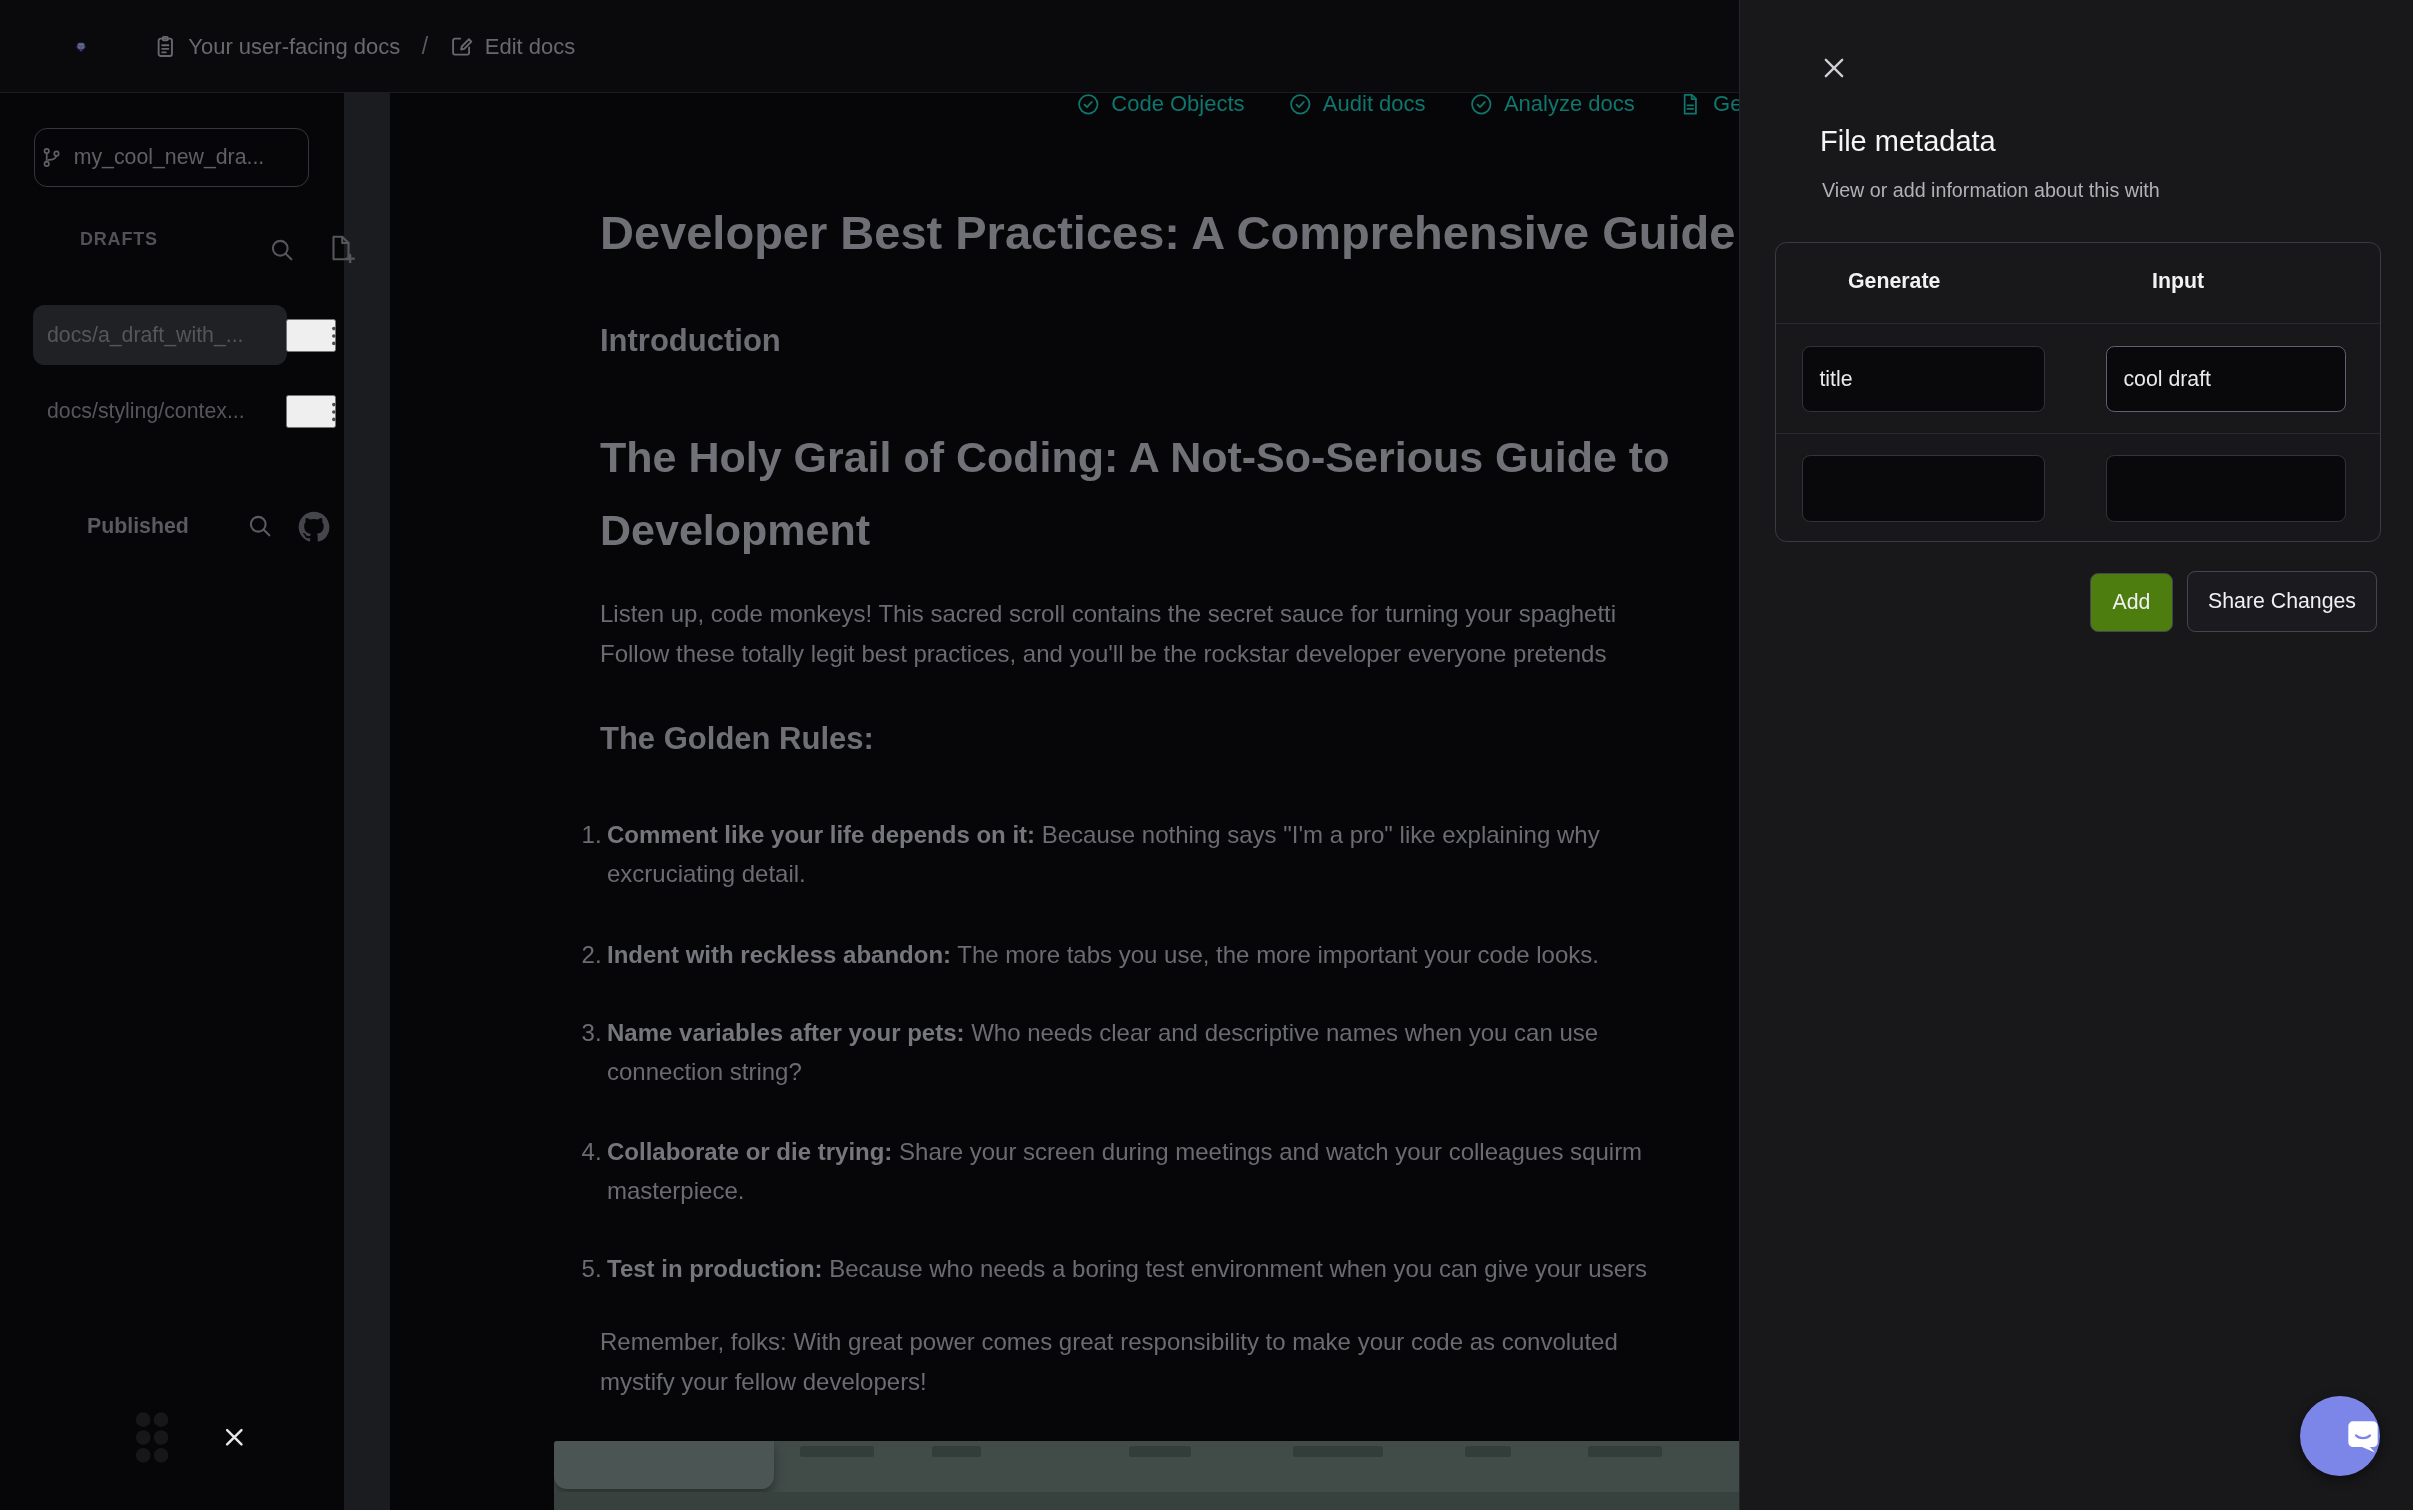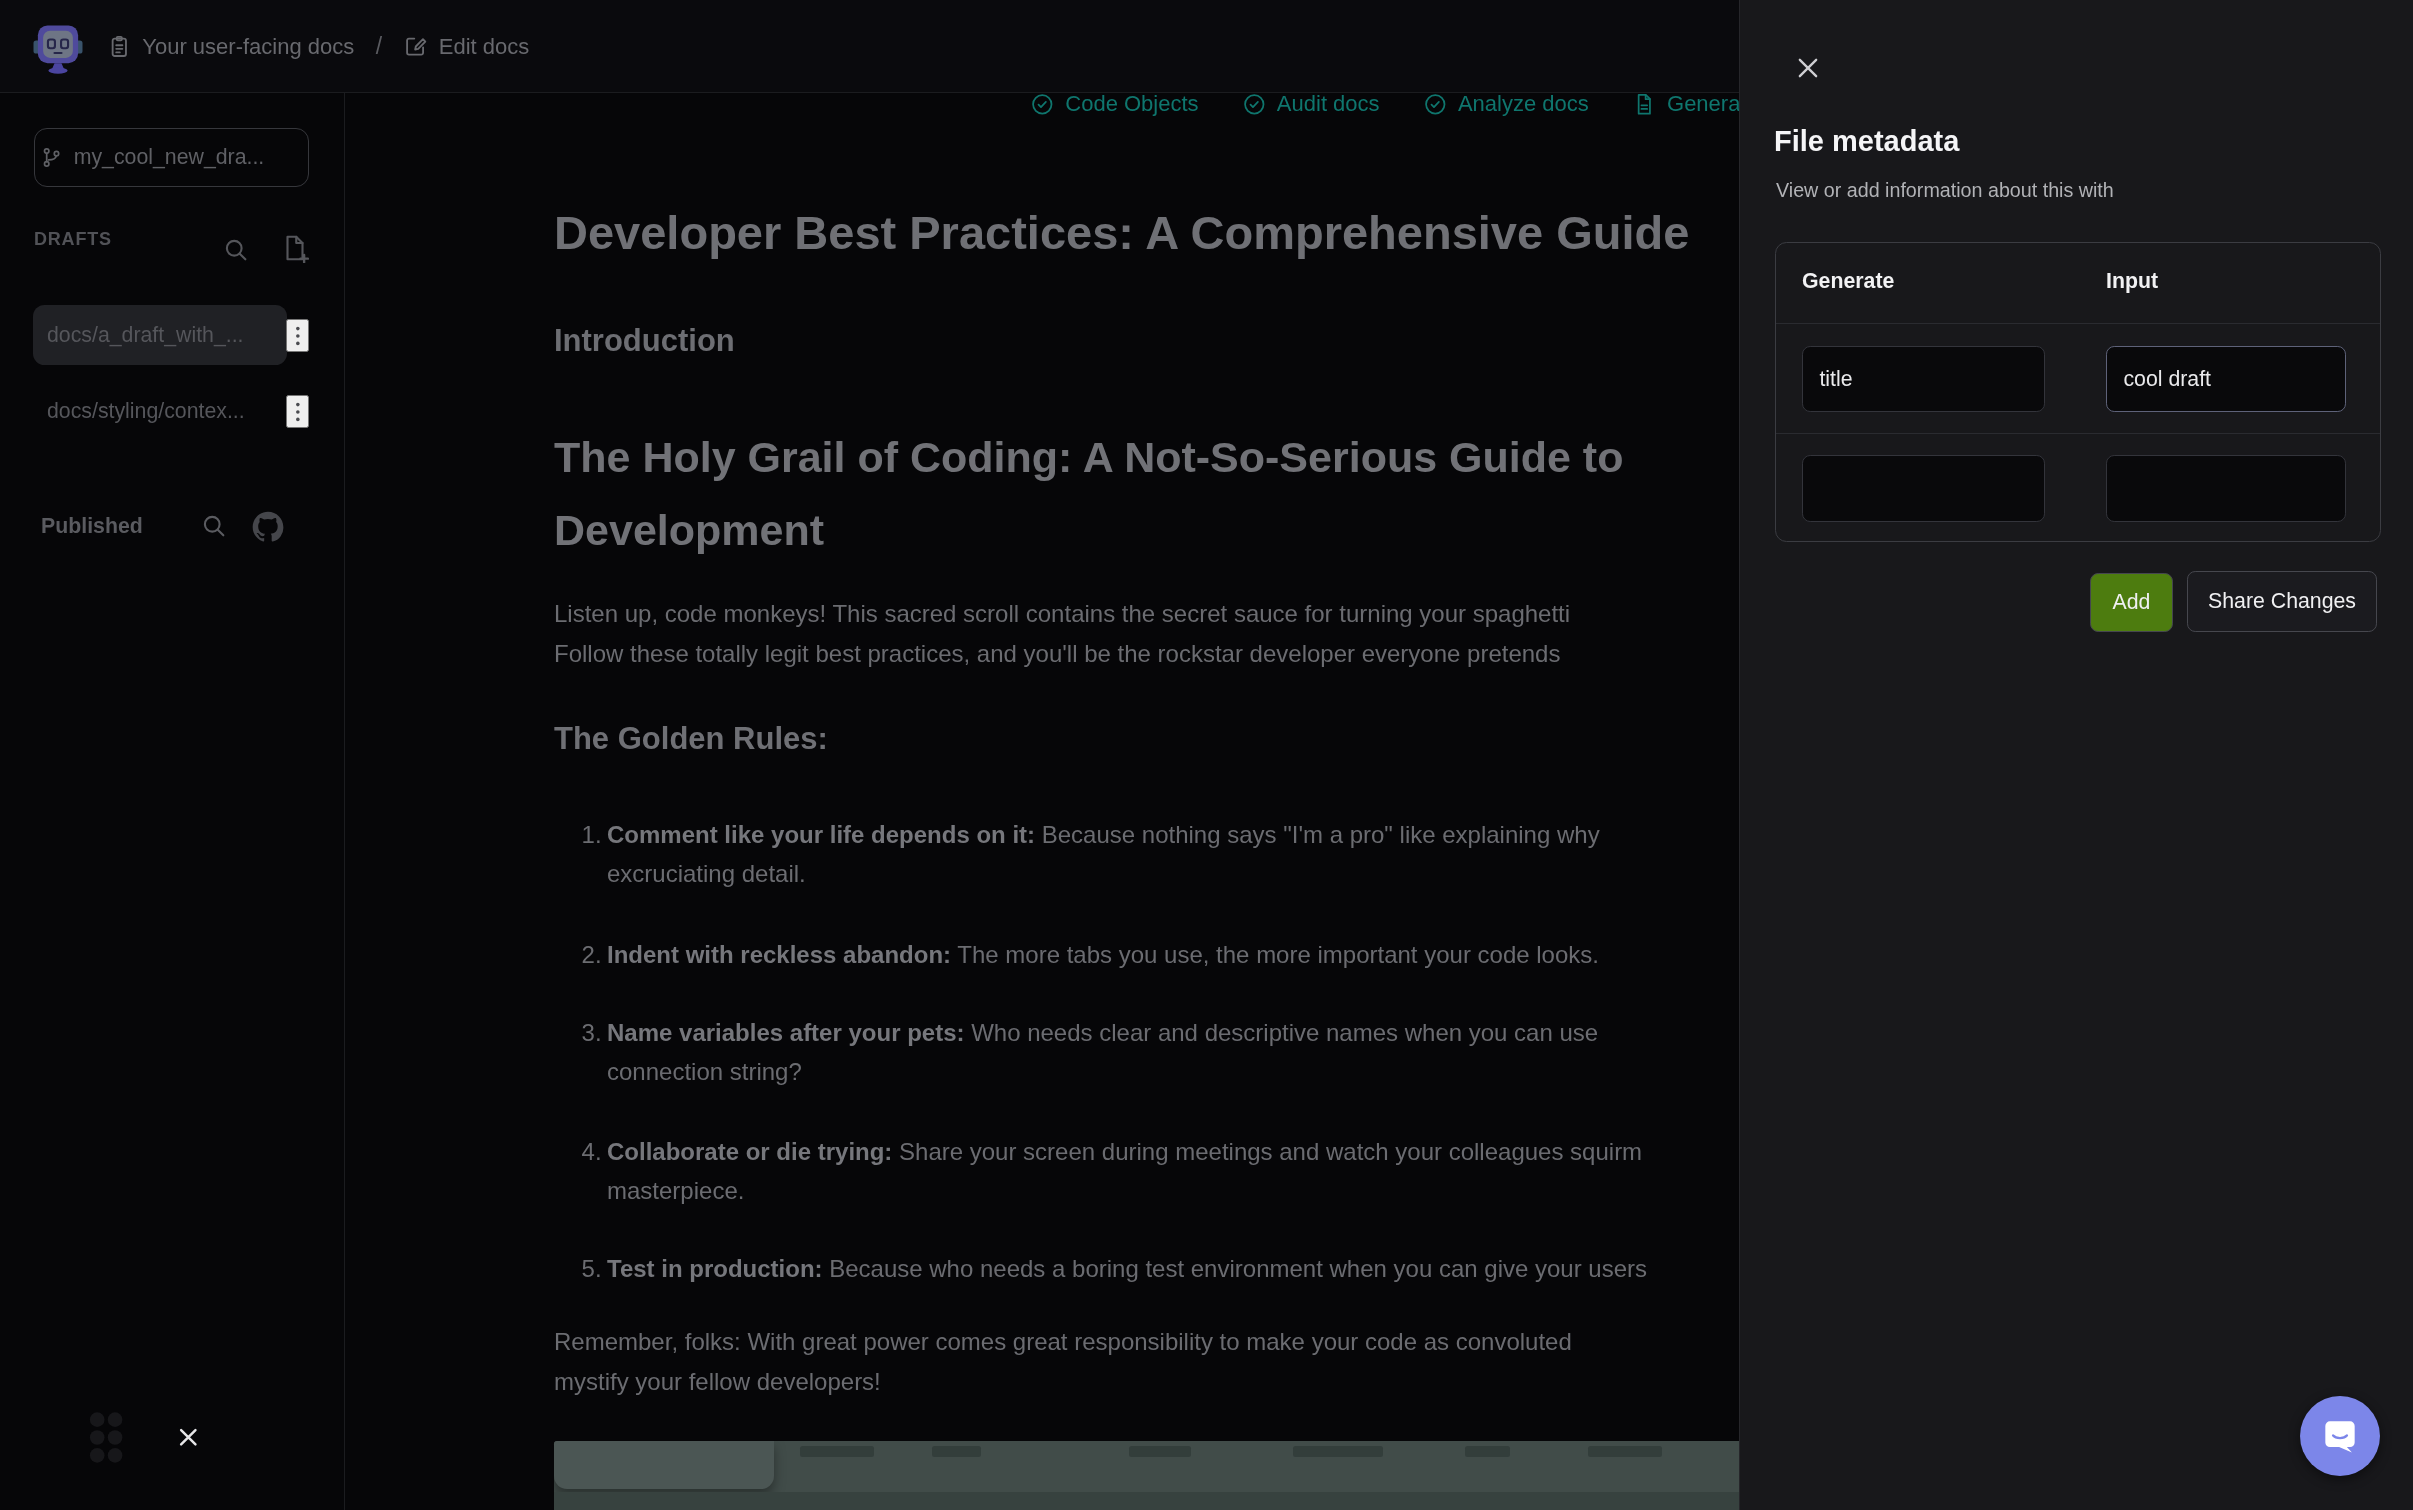--- a/index.html
+++ b/index.html
@@ -3,21 +3,21 @@
 <meta charset="utf-8">
 <style>
   * { margin:0; padding:0; box-sizing:border-box; }
   html,body { width:2413px; height:1510px; }
   body {
     position:relative; overflow:hidden;
     background:#060608;
     font-family:"Liberation Sans", sans-serif;
     -webkit-font-smoothing:antialiased;
   }
-  .abs { position:absolute; }
+  .abs { position:absolute;padding-left:46px; }
 
   
   .navbar { left:0; top:0; width:2413px; height:93px; background:#0a0a0d; border-bottom:0.8px solid #1b1c1f; z-index:10; }
   .brand { left:29.6px; top:18px; width:56px; height:57px; }
   .crumbs { left:107px; top:0; height:93px; display:flex; align-items:center; gap:14.8px; color:#68696e; font-size:22px; }
   .crumb { display:flex; align-items:center; gap:10.7px; cursor:default; }
   .crumb-sep { color:#5a5b60; font-size:23px; padding:0 6.6px; }
   .nav-actions { left:1030px; top:0; height:117px; display:flex; align-items:flex-end; gap:43px; color:#0f766e; font-size:22px; white-space:nowrap; }
   .nav-action { display:flex; align-items:center; gap:10.7px; }
   .icon { display:inline-flex; flex:none; }
@@ -50,21 +50,21 @@
   
   .doc-image { left:554px; top:1441px; width:1192px; height:70px; background:#414c49; overflow:hidden; border-radius:3.3px 3.3px 0 0; }
   .img-leftpanel { left:0; top:0; width:220px; height:48px; background:#4b5654; border-radius:0 0 16 13px; border-radius:0 0 13px 13px; box-shadow:0 6.6px 11.5px rgba(0,0,0,.35); }
   .img-strip { left:0; top:51px; width:1192px; height:19px; background:#37423f; }
   .img-mark { top:4.9px; height:10.7px; background:rgba(10,20,18,.25); border-radius:2.5px; }
 
   
   .panel { left:1739px; top:0; width:675px; height:1510px; background:#18181b; border-left:0.8px solid #26262a; z-index:50; }
   .panel .abs { position:absolute; }
   .close-btn { left:48px; top:48px; width:39px; height:39px; display:flex; align-items:center; justify-content:center; color:#cfcfd3; cursor:pointer; background:none; border:none; }
-  .panel-title { left:34px; top:125px; font-size:29px; font-weight:700; color:#f5f5f7; }
+  .panel-title { left:34px; top:125px; font-size:29px; font-weight:400; color:#f5f5f7; }
   .panel-sub { left:36px; top:179px; font-size:19.7px; color:#b1b2b6; }
   .meta-table { left:35px; top:242px; width:606px; height:300px; border:0.8px solid #3b3c42; border-radius:11.5px; }
   .th { font-size:21.3px; font-weight:700; color:#f2f2f4; }
   .th-param { left:26px; top:26px; }
   .th-input { left:330px; top:26px; }
   .t-div { left:0; width:604px; height:0.8px; background:#2a2b30; }
   .meta-input { position:absolute; background:#09090b; border:1.6px solid #33343b; border-radius:8.2px; color:#eaeaec; font-size:21.3px; font-family:"Liberation Sans",sans-serif; padding:0 16.4px; outline:none; }
   .meta-input.focused { border-color:#5e6279; }
   .btn { position:absolute; border-radius:8.2px; font-size:21.3px; color:#f0f0f2; font-family:"Liberation Sans",sans-serif; display:flex; align-items:center; justify-content:center; cursor:pointer; }
   .btn-add { left:350px; top:573px; width:83px; height:59px; background:#4d7c0f; border:0.8px solid #45464f; }

